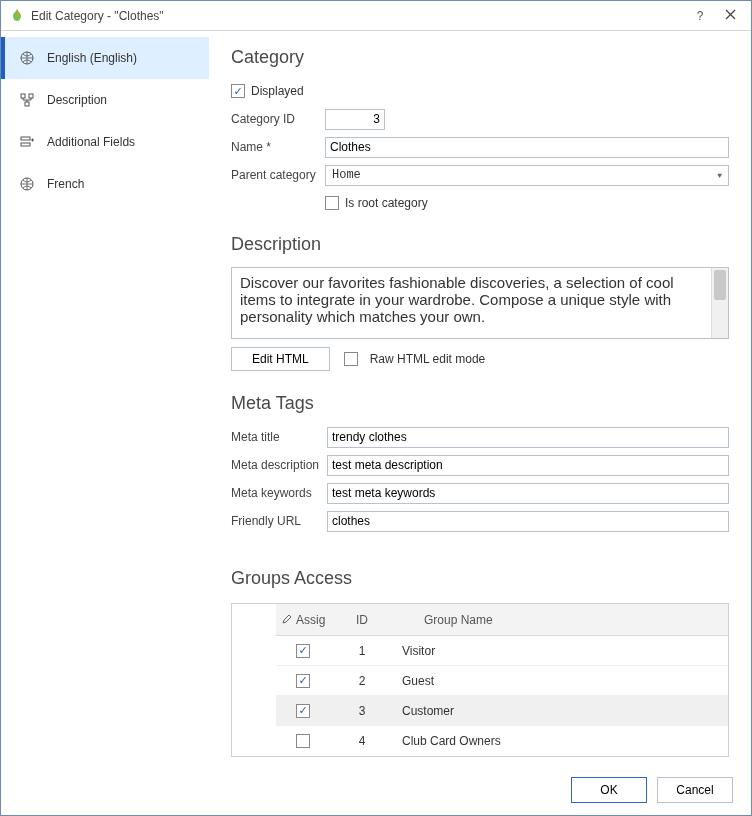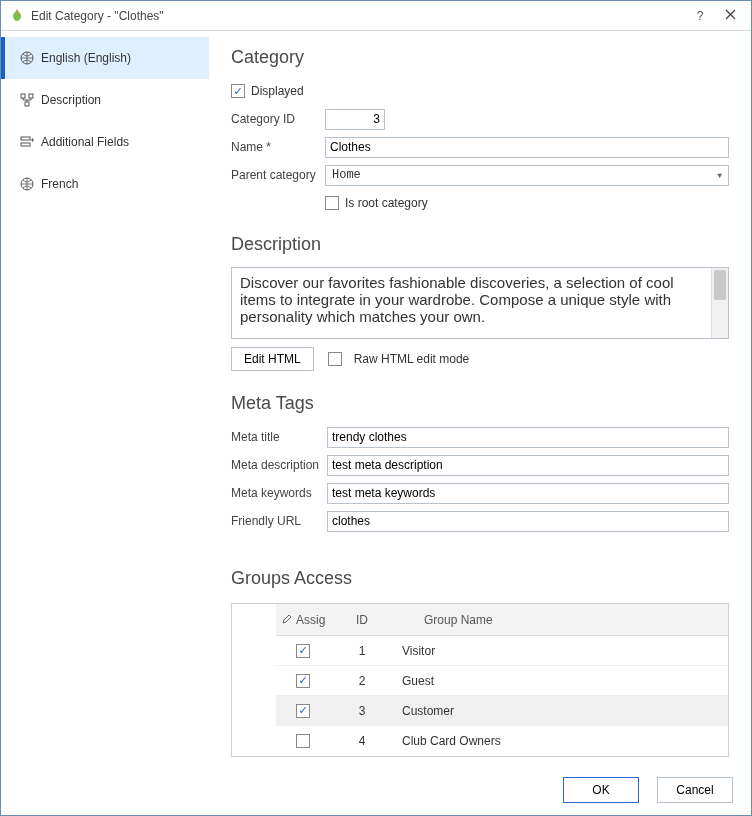--- a/index.html
+++ b/index.html
@@ -41,21 +41,21 @@
     width: 208px;
     border-right: none;
     padding-top: 6px;
     background:#fff;
   }
   .side-item {
     height: 42px;
     display:flex;
     align-items:center;
     padding-left: 14px;
-    gap: 6px;
+    gap: 12px;
     color:#333;
     border-left: 4px solid transparent;
     cursor: pointer;
   }
   .side-item .icon { width:16px; height:16px; display:inline-flex; align-items:center; justify-content:center; color:#555; }
   .side-item.active {
     background: #def0ff;
     border-left: 4px solid #1f5fbf;
   }
   
@@ -137,21 +137,21 @@
     position:relative;
   }
   .desc-scroll .thumb {
     position:absolute; top:2px; left:2px; right:2px; height:30px;
     background:#c8c8c8; border-radius:2px;
   }
   .edit-row { display:flex; align-items:center; margin-top:8px; gap:14px; }
   .btn {
     border:1px solid #b7c2cc;
     background:#fff;
-    padding: 4px 12px;
+    padding: 4px 20px;
     font-family:inherit; font-size:12px;
     cursor:pointer;
   }
   .btn.primary { border:1px solid #2a69c9; }
   
   .grid {
     border:1px solid #c9d1d9;
     margin-top:14px;
     padding-left:44px;
   }
@@ -176,21 +176,21 @@
   .col-id { width:60px; text-align:center; padding-right:8px; }
   .col-name { flex:1; padding-left:6px; }
   .grid-header .col-assig { gap:4px; justify-content:flex-start; padding-left:6px;}
   .grid-header .col-name { padding-left:28px; }
   
   .footer {
     height: 50px;
     display:flex;
     justify-content:flex-end;
     align-items:center;
-    gap:18px;
+    gap:10px;
     padding-right: 18px;
   }
   .footer .btn { width:76px; padding:5px 0; text-align:center; }
 </style>
 </head>
 <body>
 
 <div class="window">
 
   <div class="titlebar">

